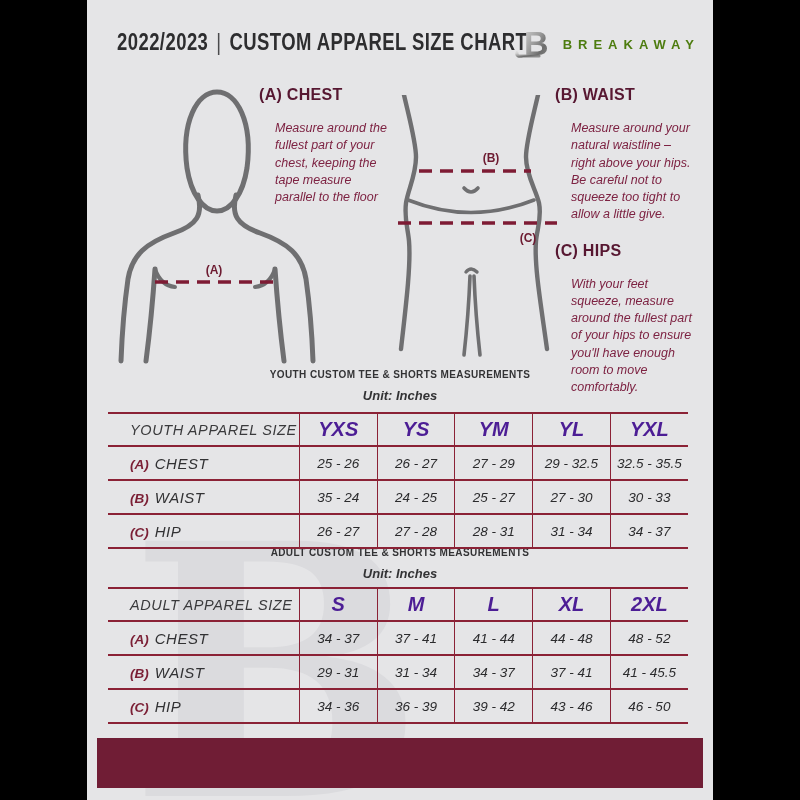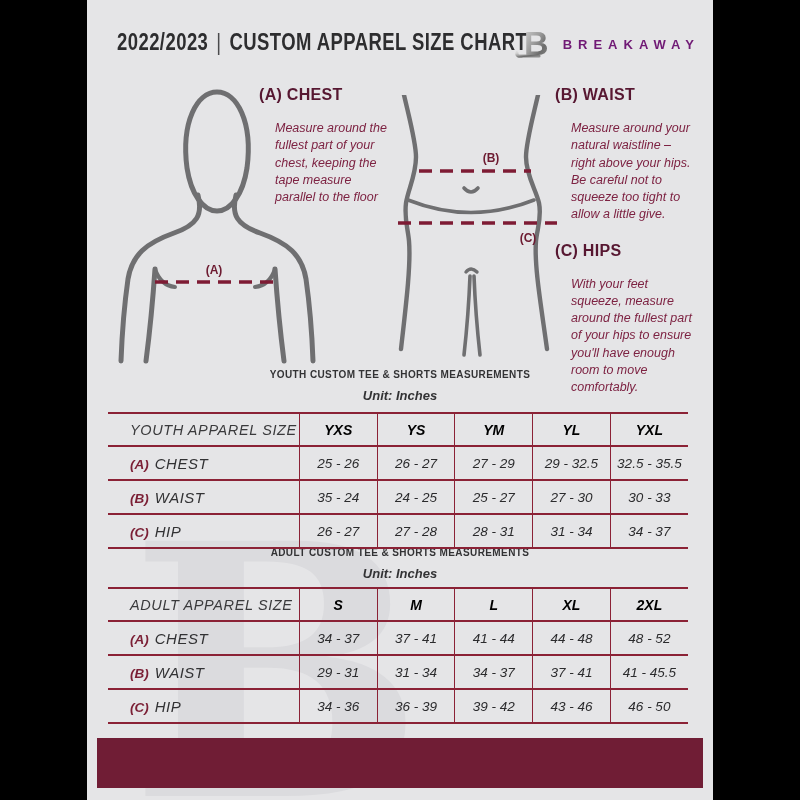--- a/index.html
+++ b/index.html
@@ -6,21 +6,21 @@
   #canvas{position:relative;width:800px;height:800px;background:#000;overflow:hidden;
           font-family:"Liberation Sans",sans-serif;}
   .page{position:absolute;left:87px;top:0;width:626px;height:800px;background:#e5e5e7;overflow:hidden;}
 
   
   .hdr{position:absolute;top:22px;left:0;right:0;height:44px;}
   .title-wrap{position:absolute;left:30px;top:8px;transform:scale(.88,1.14);transform-origin:left center;
               white-space:nowrap;color:#2d2d2f;font-size:21px;font-weight:bold;letter-spacing:.5px;}
   .title-wrap .sep{font-weight:400;color:#4a4a4c;padding:0 9px;}
   .brand{position:absolute;right:13px;top:0;display:flex;align-items:center;height:44px;}
-  .brand-name{font-size:13px;font-weight:bold;letter-spacing:6px;color:#701a75;margin-left:8px;}
+  .brand-name{font-size:13px;font-weight:bold;letter-spacing:6px;color:#4d7c0f;margin-left:8px;}
 
   
   .guide-head{font-size:16px;font-weight:bold;color:#571731;letter-spacing:.3px;margin:0 0 9px 0;}
   .guide-body{font-size:12.5px;font-style:italic;font-weight:500;color:#7d2242;line-height:1.38;margin:16px;}
   .col-chest{position:absolute;left:172px;top:86px;width:150px;}
   .col-right{position:absolute;left:468px;top:86px;width:156px;}
   .col-right .blk2{margin-top:18px;}
   .fig{position:absolute;}
 
   
@@ -30,21 +30,21 @@
             font-weight:600;color:#333335;}
 
   
   .size-table{position:absolute;left:21px;width:580px;border-collapse:collapse;table-layout:fixed;
               z-index:1;background:transparent;}
   .size-table tr{border-top:2px solid #8b2236;}
   .size-table{border-bottom:2px solid #8b2236;font-style:italic;}
   .size-table td{border-left:1.6px solid #8b2236;text-align:center;vertical-align:middle;
                  font-size:13.5px;color:#2b2b2d;padding:0;}
   .size-table td:first-child{border-left:none;text-align:left;padding-left:22px;}
-  .size-table tr.head td{height:31px;font-size:14px;font-weight:bold;color:#000000;}
+  .size-table tr.head td{height:31px;font-size:20px;font-weight:bold;color:#4c1d95;}
   .size-table tr.head td:first-child{font-weight:400;font-size:14.5px;letter-spacing:.6px;color:#3a3a3c;}
   .size-table tr.data td{height:32px;}
   .size-table td:first-child .rk{font-weight:bold;color:#7b1f35;margin-right:6px;}
   .size-table td:first-child .rl{font-size:15px;letter-spacing:.5px;color:#323234;}
   .size-table col.c0{width:33%;}
   .size-table col.cn{width:13.4%;}
 
   
   .watermark{position:absolute;left:42px;top:498px;font-family:"DejaVu Serif",serif;font-weight:bold;
              font-size:350px;line-height:1;color:#dbdbde;z-index:0;user-select:none;}

